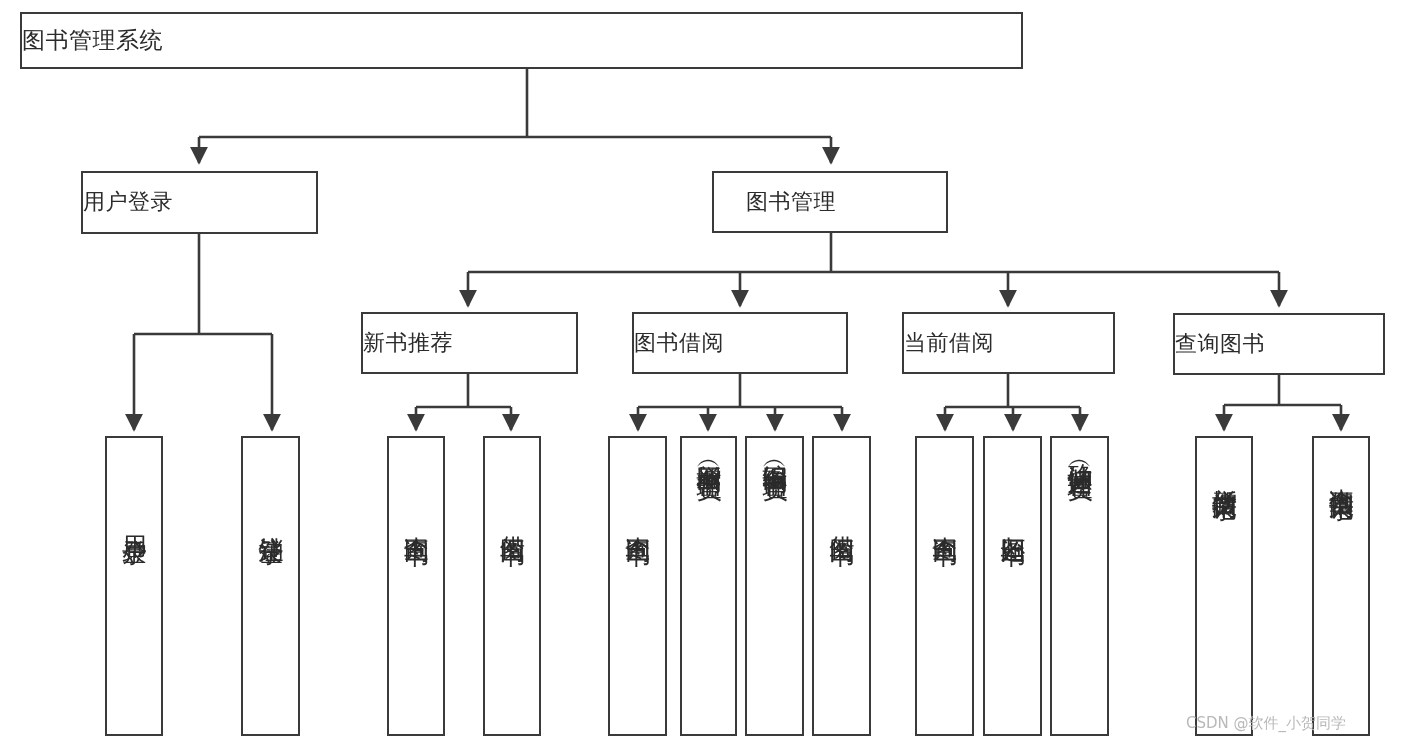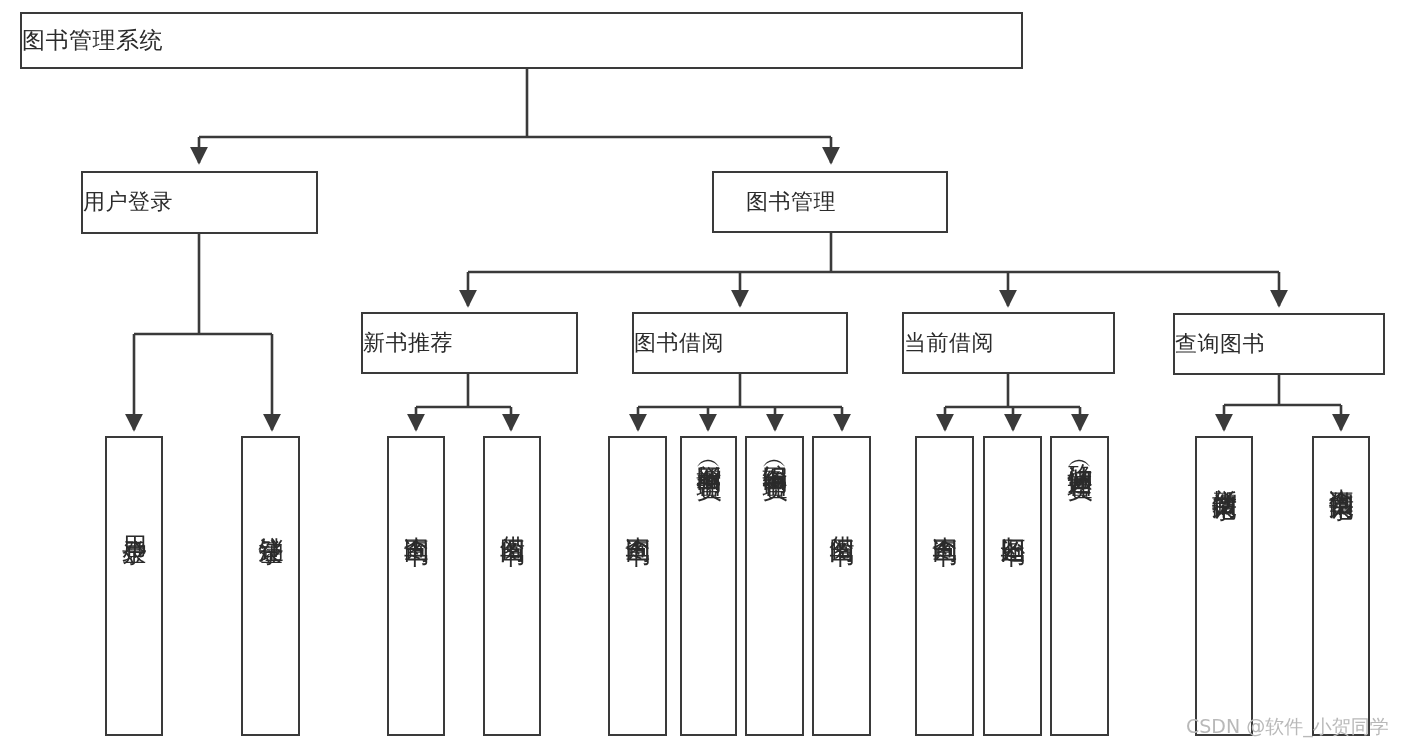--- a/index.html
+++ b/index.html
@@ -68,21 +68,21 @@
   .node.vert.top .node-label {
     margin-top: 6px;
   }
   .node.vert.longish .node-label {
     margin-top: 30px;
   }
   #watermark {
     position: absolute;
     left: 1186px;
     top: 714px;
-    font-size: 19px;
+    font-size: 15px;
     color: #b9b9b9;
     white-space: pre;
     font-family: "DejaVu Sans", "Liberation Sans", sans-serif;
   }
 </style>
 </head>
 <body>
 
 <div id="canvas">
 

